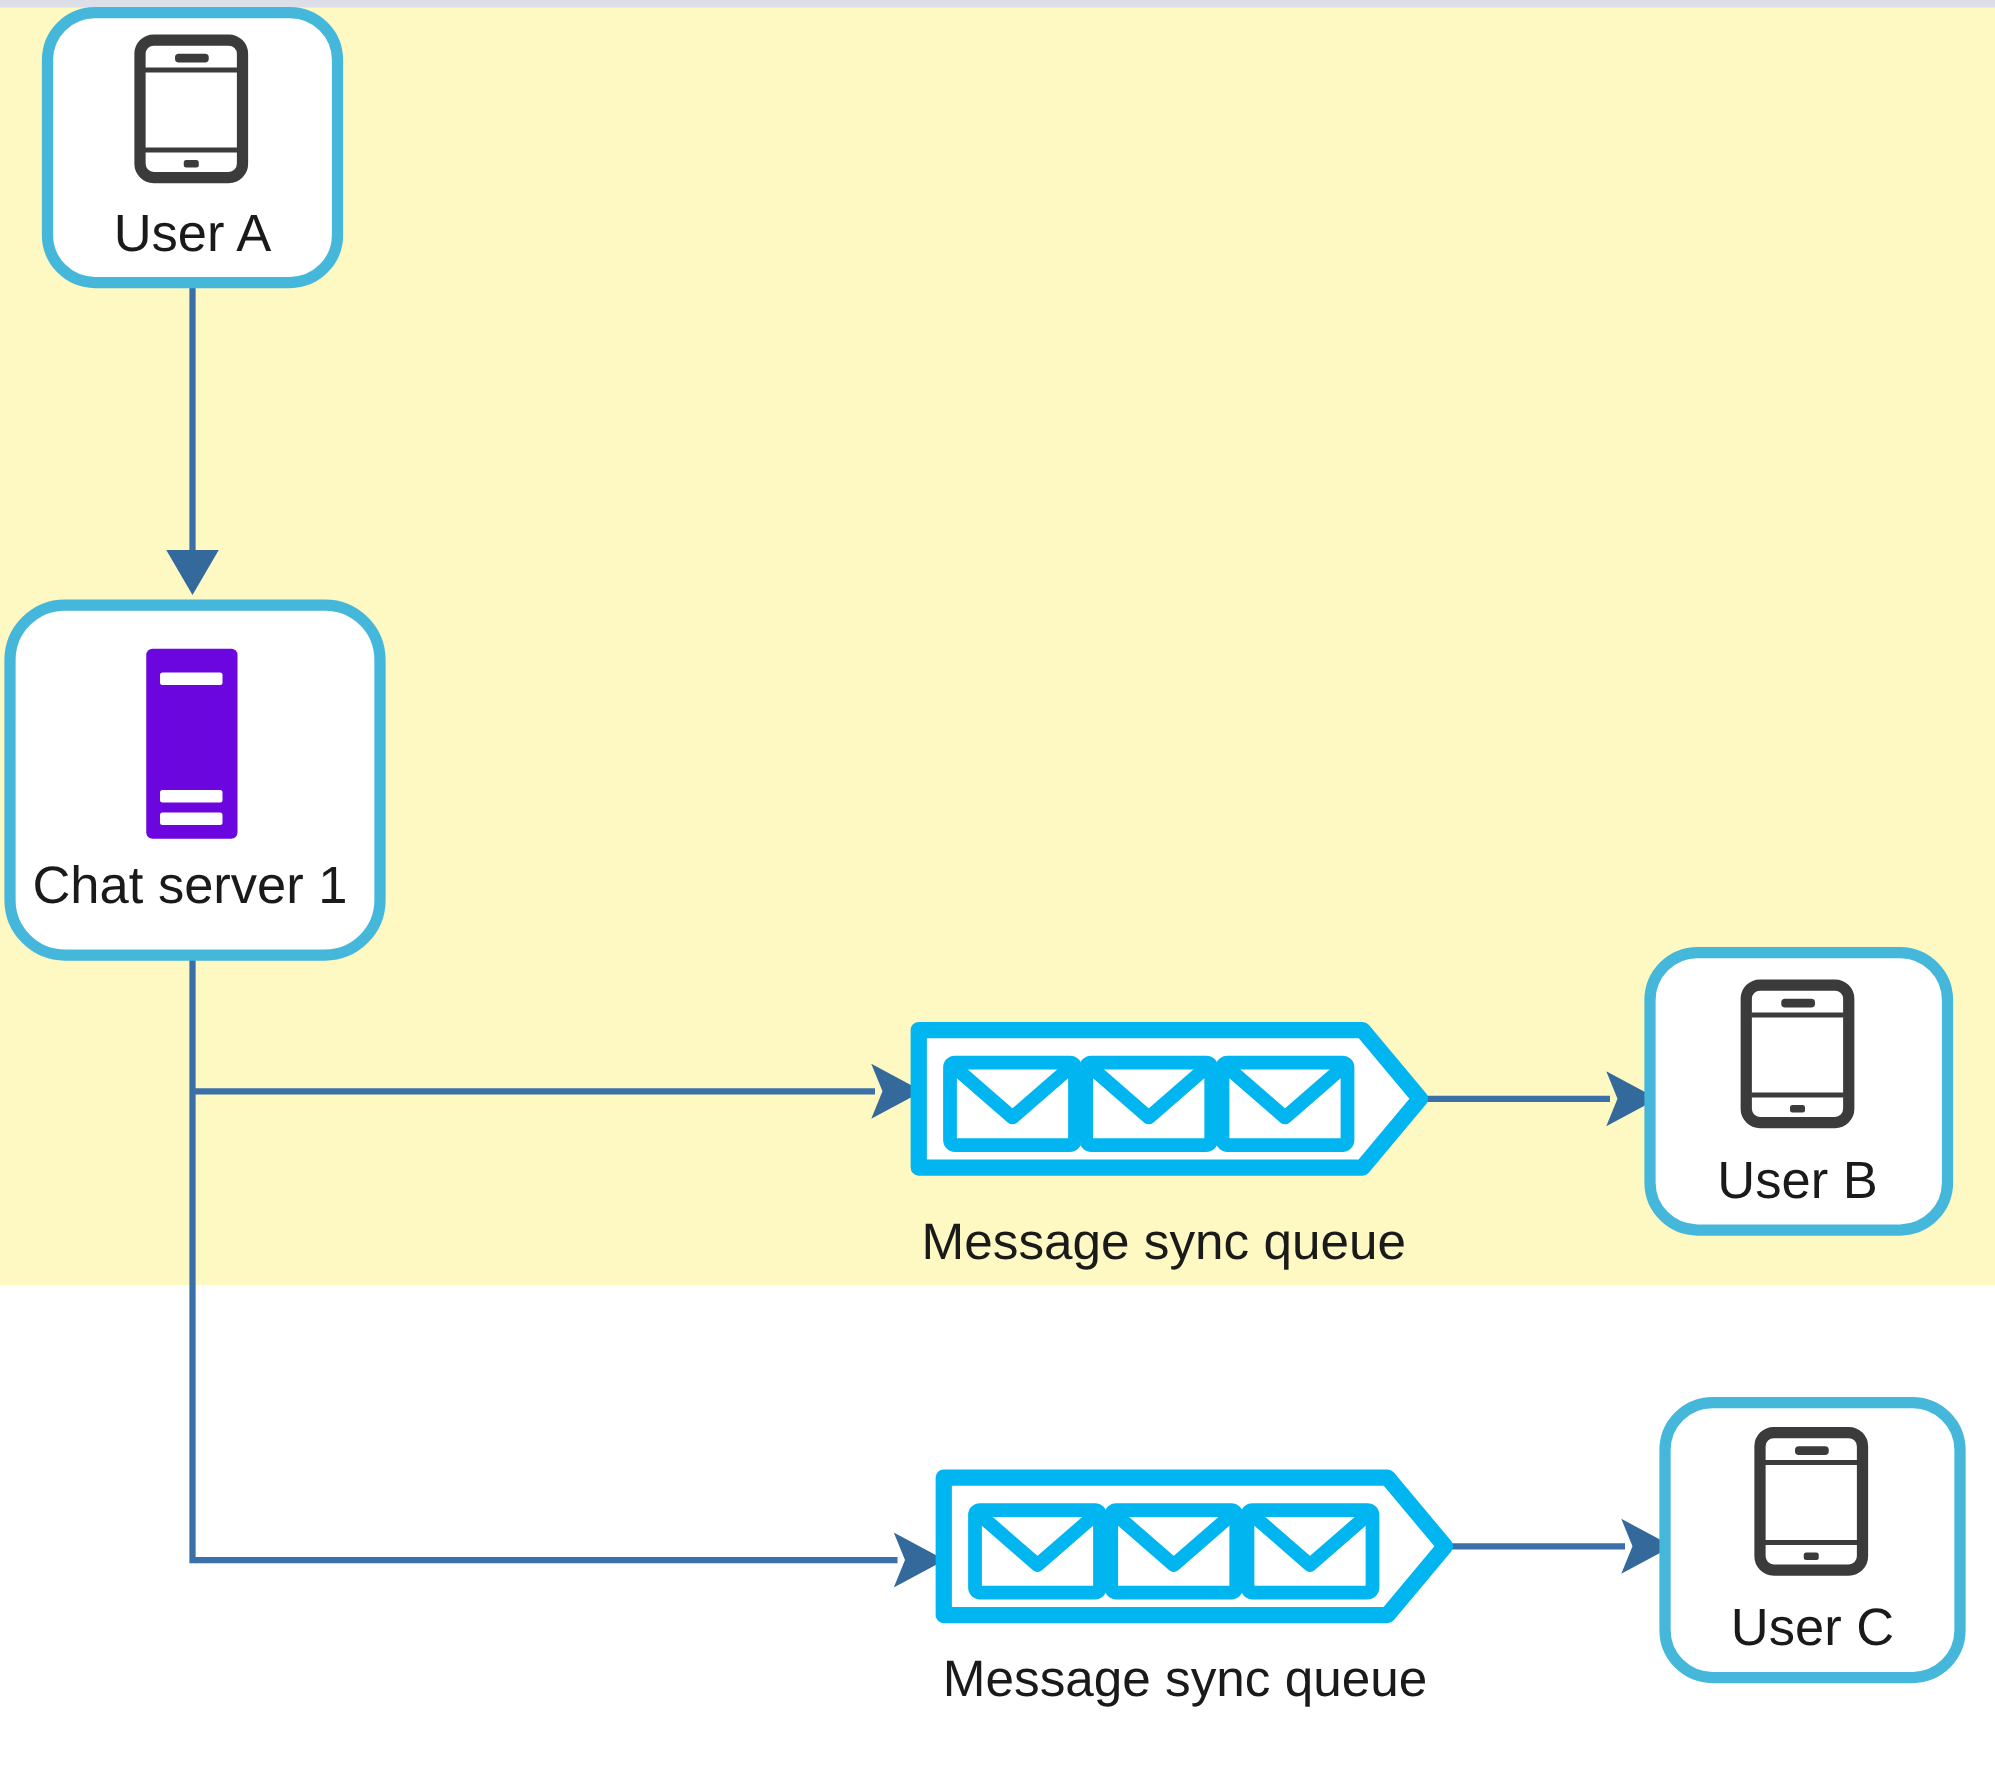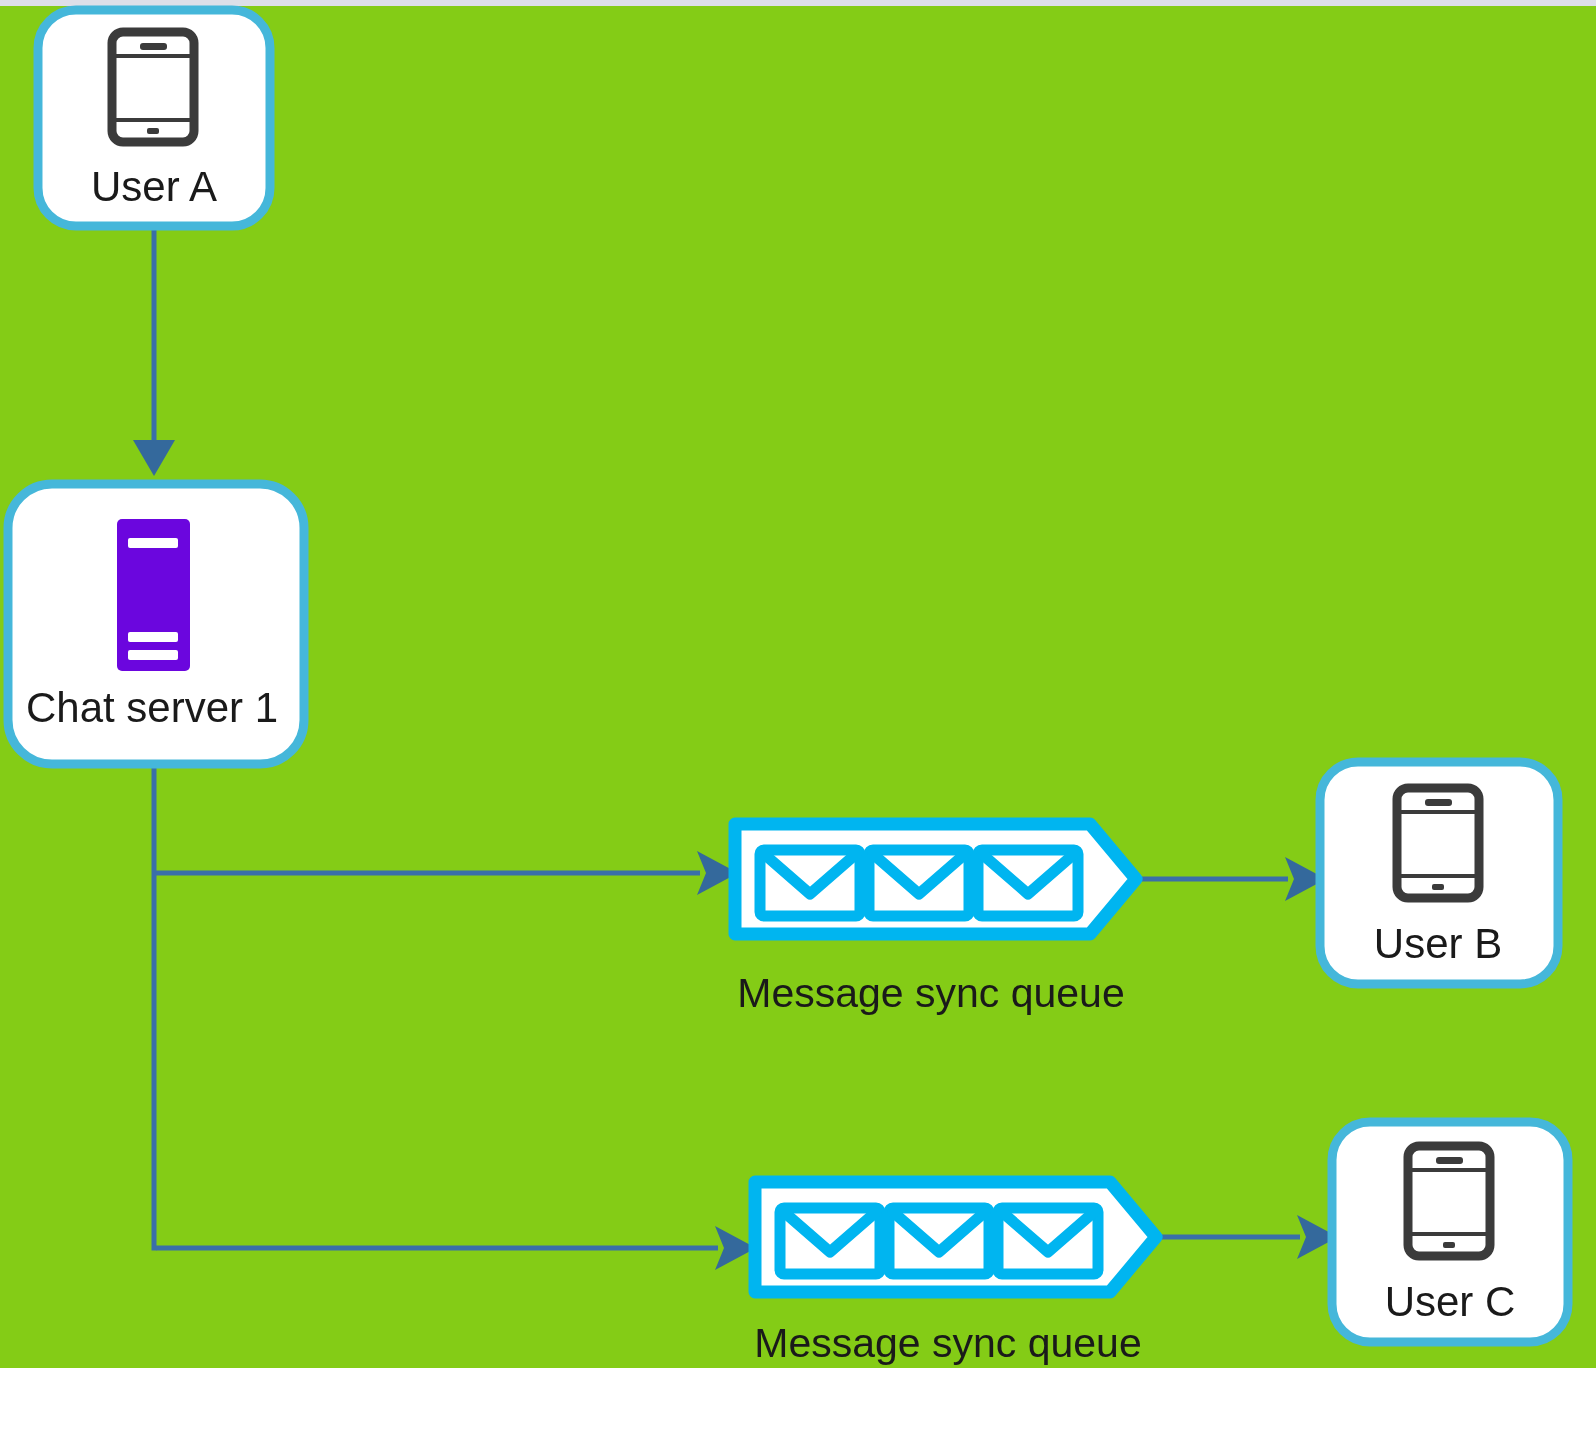--- a/index.html
+++ b/index.html
@@ -9,22 +9,22 @@
   }
   body {
     width: 1596px;
     height: 1432px;
     overflow: hidden;
     font-family: "Liberation Sans", sans-serif;
   }
   #diagram-root {
     position: relative;
     width: 1596px;
-    height: 1368px;
-    background: #84cc16;
+    height: 1028px;
+    background: #fef9c3;
   }
   #top-band {
     position: absolute;
     left: 0;
     top: 0;
     width: 1596px;
     height: 6px;
     background: #dddfe8;
   }
   svg#diagram-canvas {

